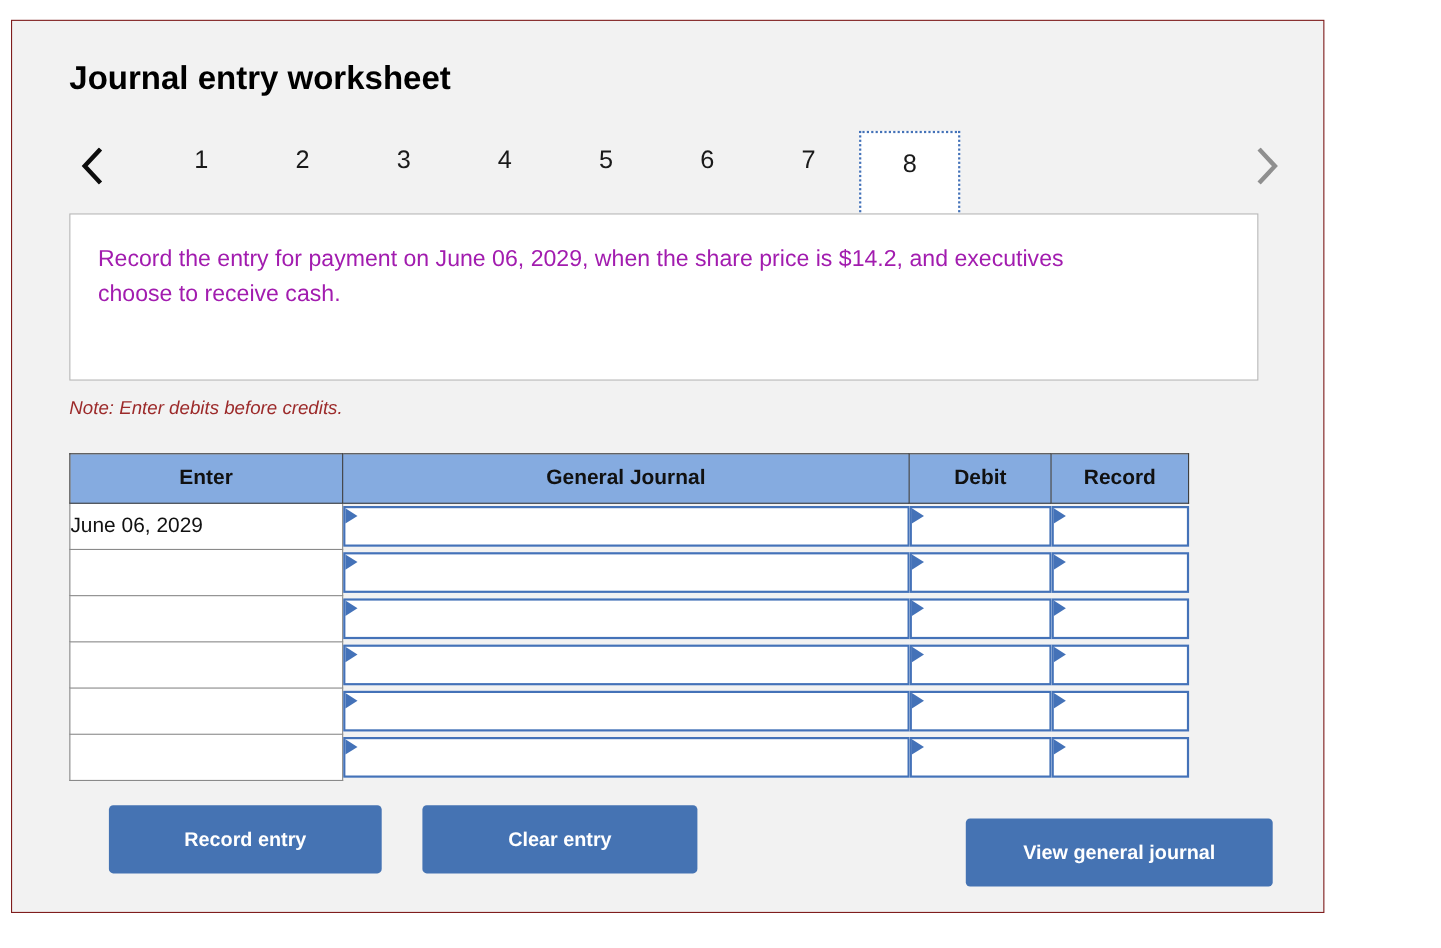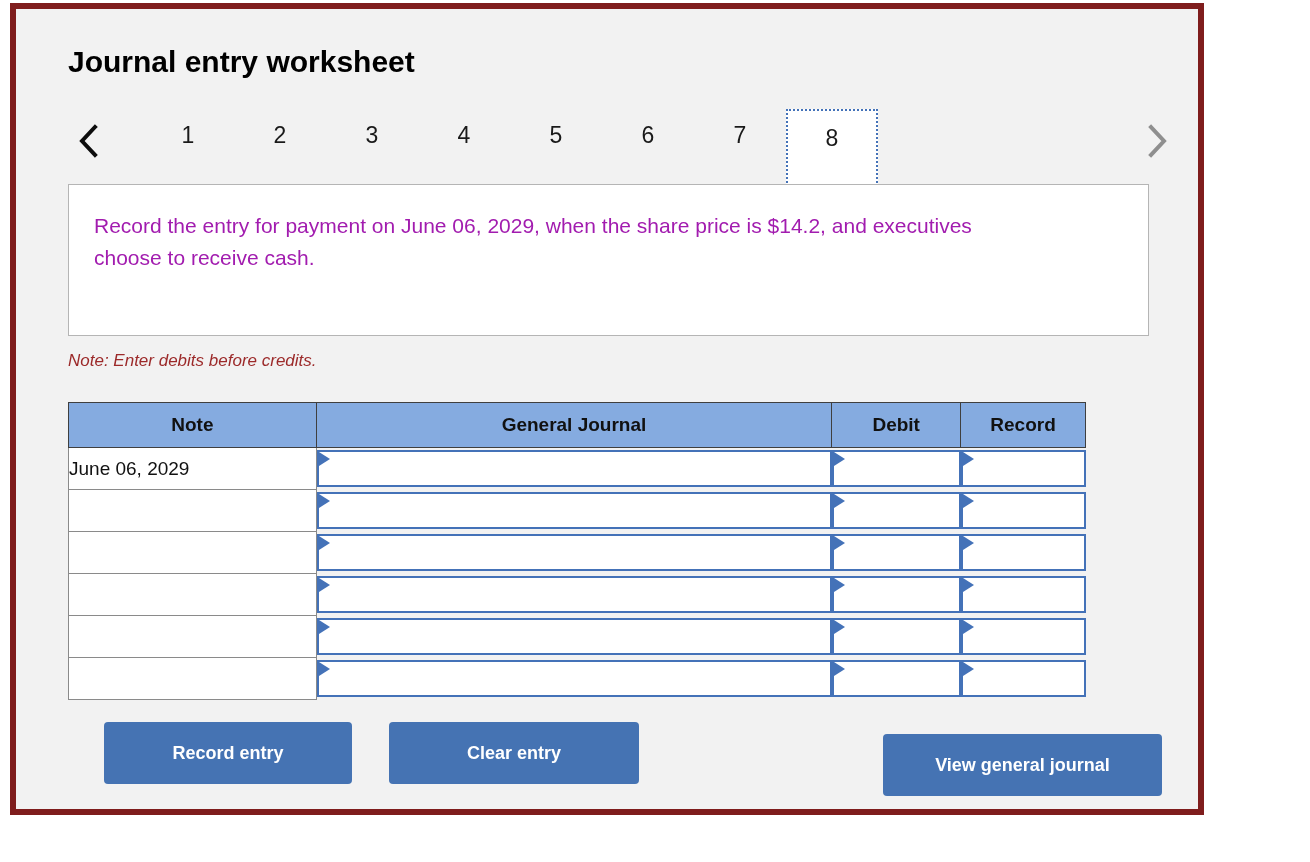--- a/index.html
+++ b/index.html
@@ -11,25 +11,25 @@
   #root {
     position: relative;
     width: 1310px;
     height: 862px;
     background: #ffffff;
     overflow: hidden;
   }
   .card {
     position: absolute;
     left: 10px;
-    top: 3px;
+    top: 18px;
     width: 1194px;
     height: 812px;
     background: #f2f2f2;
-    border: 6px solid #7f1d1d;
+    border: 1px solid #7f1d1d;
     box-sizing: border-box;
   }
   .page-title {
     position: absolute;
     left: 52px;
     top: 36px;
     font-size: 30px;
     font-weight: bold;
     color: #000000;
     letter-spacing: 0px;
@@ -265,21 +265,21 @@
 
     <table class="jtable">
       <colgroup>
         <col class="col-date">
           <col class="col-gj">
           <col class="col-deb">
           <col class="col-cre">
       </colgroup>
       <thead>
         <tr>
-          <th>Note</th>
+          <th>Enter</th>
           <th>General Journal</th>
           <th>Debit</th>
           <th>Record</th>
         </tr>
       </thead>
       <tbody>
         <tr>
           <td class="date-cell">June 06, 2029</td>
           <td class="field-cell">
             <div class="field">

